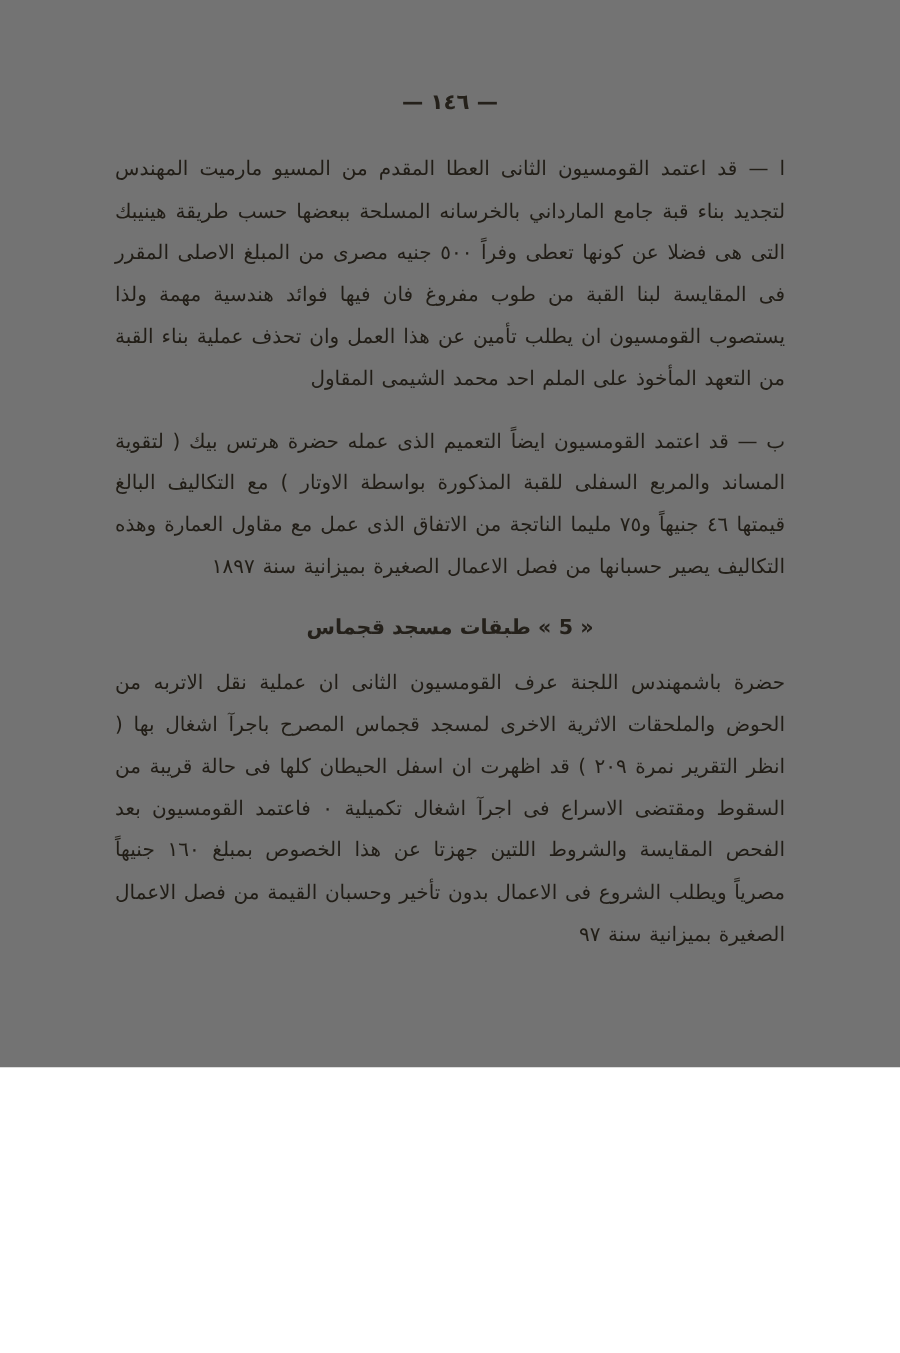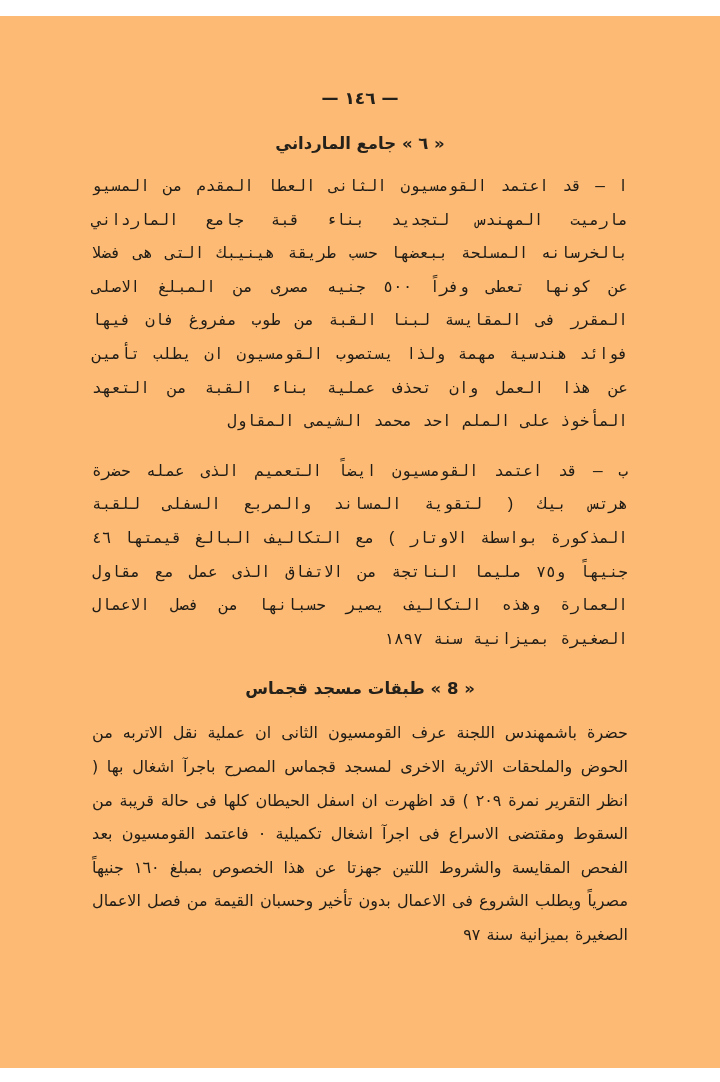--- a/index.html
+++ b/index.html
@@ -3,23 +3,23 @@
 <meta charset="utf-8">
 <style>
   html, body {
     margin: 0;
     padding: 0;
     background: #ffffff;
   }
   .page {
     position: relative;
     width: 720px;
-    height: 1052px;
-    margin: 16px auto;
-    background: #fdba74;
+    height: 854px;
+    margin: 0 auto;
+    background: #737373;
     box-sizing: border-box;
     padding: 72px 92px 0 92px;
     direction: rtl;
     font-family: "DejaVu Sans", sans-serif;
     color: #211d16;
     overflow: hidden;
   }
   .page-number {
     text-align: center;
     font-size: 17px;
@@ -30,41 +30,39 @@
   }
   .para {
     font-size: 16px;
     line-height: 2.1;
     text-align: justify;
     margin: 0 0 10px 0;
     word-spacing: 1px;
   }
   .para.item {
     margin-bottom: 16px;
-    font-family: Liberation Mono, monospace;
   }
   .heading {
     text-align: center;
     font-size: 16.5px;
     font-weight: bold;
     margin: 22px 0 18px 0;
     color: #24201a;
   }
 </style>
 </head>
 <body>
 
 <div class="page">
 
   <div class="page-number">— ١٤٦ —</div>
 
 
-  <h2 class="heading">« ٦ »  جامع المارداني</h2>
 
   <p class="para item">ا — قد اعتمد القومسيون الثانى العطا المقدم من المسيو مارميت المهندس لتجديد بناء قبة جامع المارداني بالخرسانه المسلحة ببعضها حسب طريقة هينيبك التى هى فضلا عن كونها تعطى وفراً ٥٠٠ جنيه مصرى من المبلغ الاصلى المقرر فى المقايسة لبنا القبة من طوب مفروغ فان فيها فوائد هندسية مهمة ولذا يستصوب القومسيون ان يطلب تأمين عن هذا العمل وان تحذف عملية بناء القبة من التعهد المأخوذ على الملم احد محمد الشيمى المقاول</p>
 
   <p class="para item">ب — قد اعتمد القومسيون ايضاً التعميم الذى عمله حضرة هرتس بيك ( لتقوية المساند والمربع السفلى للقبة المذكورة بواسطة الاوتار ) مع التكاليف البالغ قيمتها ٤٦ جنيهاً و٧٥ مليما الناتجة من الاتفاق الذى عمل مع مقاول العمارة وهذه التكاليف يصير حسبانها من فصل الاعمال الصغيرة بميزانية سنة ١٨٩٧</p>
 
-  <h2 class="heading">« 8 »  طبقات مسجد قجماس</h2>
+  <h2 class="heading">« 5 »  طبقات مسجد قجماس</h2>
 
   <p class="para">حضرة باشمهندس اللجنة عرف القومسيون الثانى ان عملية نقل الاتربه من الحوض والملحقات الاثرية الاخرى لمسجد قجماس المصرح باجرآ اشغال بها ( انظر التقرير نمرة ٢٠٩ ) قد اظهرت ان اسفل الحيطان كلها فى حالة قريبة من السقوط ومقتضى الاسراع فى اجرآ اشغال تكميلية ٠ فاعتمد القومسيون بعد الفحص المقايسة والشروط اللتين جهزتا عن هذا الخصوص بمبلغ ١٦٠ جنيهاً مصرياً ويطلب الشروع فى الاعمال بدون تأخير وحسبان القيمة من فصل الاعمال الصغيرة بميزانية سنة ٩٧</p>
 
 </div>
 
 </body></html>

